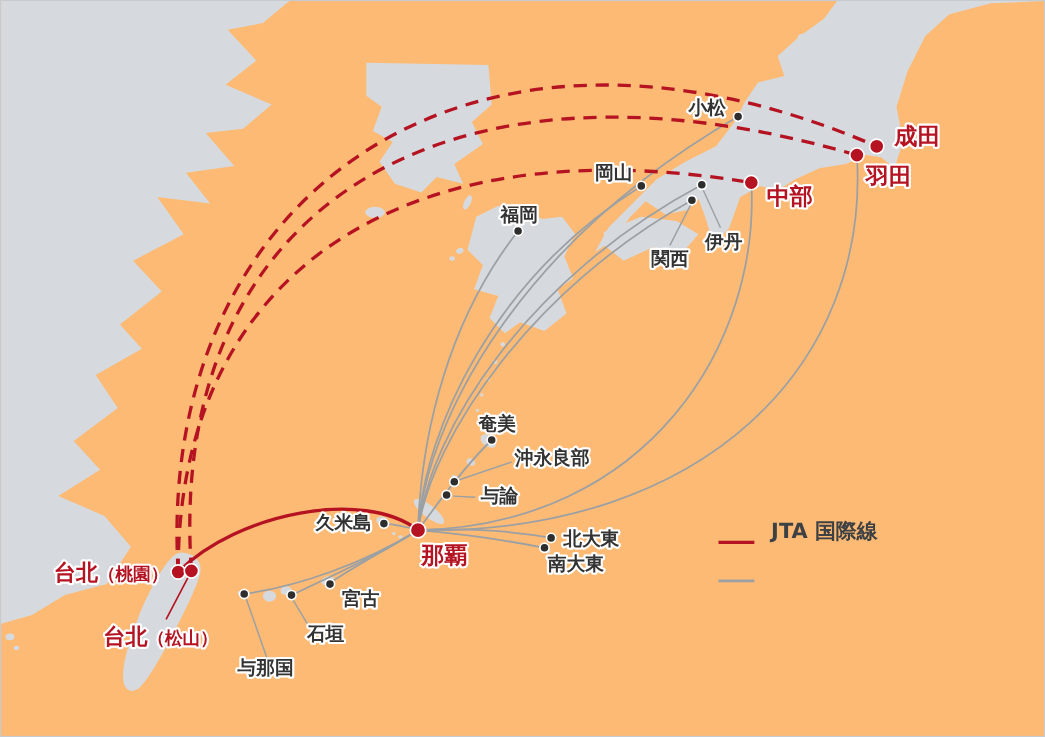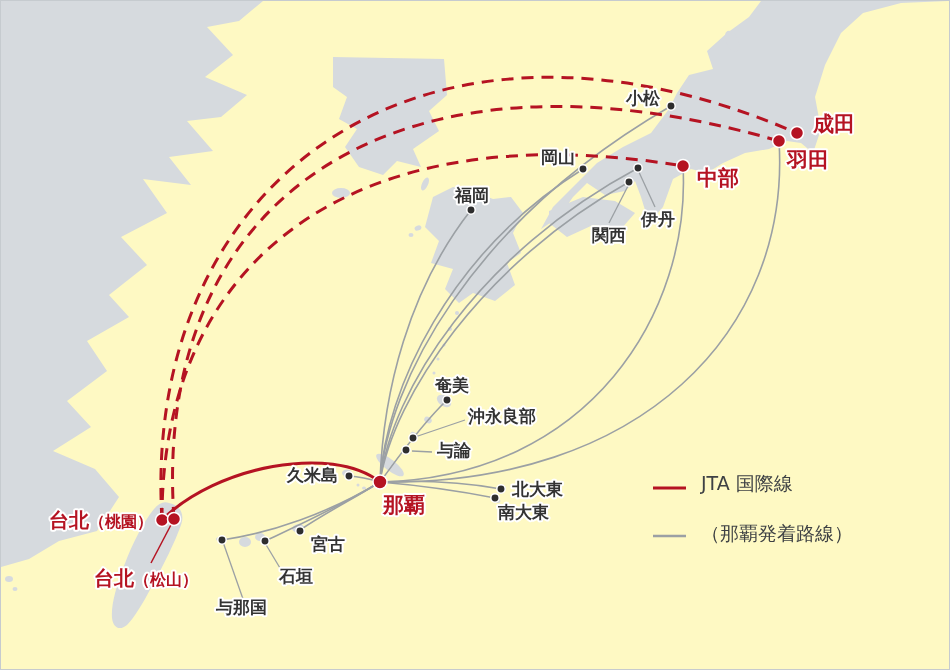--- a/index.html
+++ b/index.html
@@ -4,40 +4,40 @@
 <style>
   :root{
     --red:#b51322;
     --gray:#9ba0a4;
     --land:#d6dade;
     --label:#333333;
   }
   html,body{margin:0;padding:0;background:#ffffff;}
   .stage{
     position:relative;width:948px;height:668px;
-    border:1px solid #c6cbcf;background:#fef9c3;overflow:hidden;
+    border:1px solid #c6cbcf;background:#fdba74;overflow:hidden;
     font-family:"DejaVu Sans",sans-serif;
   }
   svg.map{position:absolute;left:0;top:0;}
   .land{fill:var(--land);stroke:none;}
   .route-domestic{fill:none;stroke:var(--gray);stroke-width:1.6;}
   .route-jal-intl{fill:none;stroke:var(--red);stroke-width:3;stroke-dasharray:12 8;}
   .route-jta-intl{fill:none;stroke:var(--red);stroke-width:3;}
   .pointer-gray{stroke:var(--gray);stroke-width:1.3;}
   .pointer-red{stroke:var(--red);stroke-width:1.5;}
   .dot-black{fill:#2e2e2e;stroke:#ffffff;stroke-width:1.5;}
   .dot-red{fill:var(--red);stroke:#ffffff;stroke-width:1.5;}
   text.city{
     font-family:"DejaVu Sans",sans-serif;font-weight:bold;
     paint-order:stroke;stroke:#ffffff;stroke-width:4px;stroke-linejoin:round;
   }
   .city-dark{fill:var(--label);}
   .city-red{fill:var(--red);}
   .legend{position:absolute;left:652px;top:470px;}
-  .legend-row{display:flex;align-items:center;margin-bottom:20px;}
+  .legend-row{display:flex;align-items:flex-end;margin-bottom:20px;font-weight:bold;}
   .legend-row .swatch{flex:0 0 auto;margin-top:9px;margin-right:15px;}
   .legend-label{font-size:19px;line-height:25px;color:#3e4144;}
   .legend-label .line2{margin-top:5px;}
 </style>
 </head>
 <body>
 
 <div class="stage">
 
   <svg class="map" width="948" height="668" viewBox="0 0 948 668">
@@ -160,18 +160,17 @@
       <svg class="swatch" width="33" height="6">
         <line x1="0" y1="3" x2="33" y2="3" stroke="#b51322" stroke-width="3"></line>
       </svg>
       <div class="legend-label">JTA 国際線</div>
     </div>
     <div class="legend-row">
       <svg class="swatch" width="33" height="6">
         <line x1="0" y1="3" x2="33" y2="3" stroke="#9ba0a4" stroke-width="2.5"></line>
       </svg>
       <div class="legend-label">
-        <div class="line2">（那覇発着路線）</div>
       </div>
     </div>
   </div>
 
 </div>
 
 </body></html>

